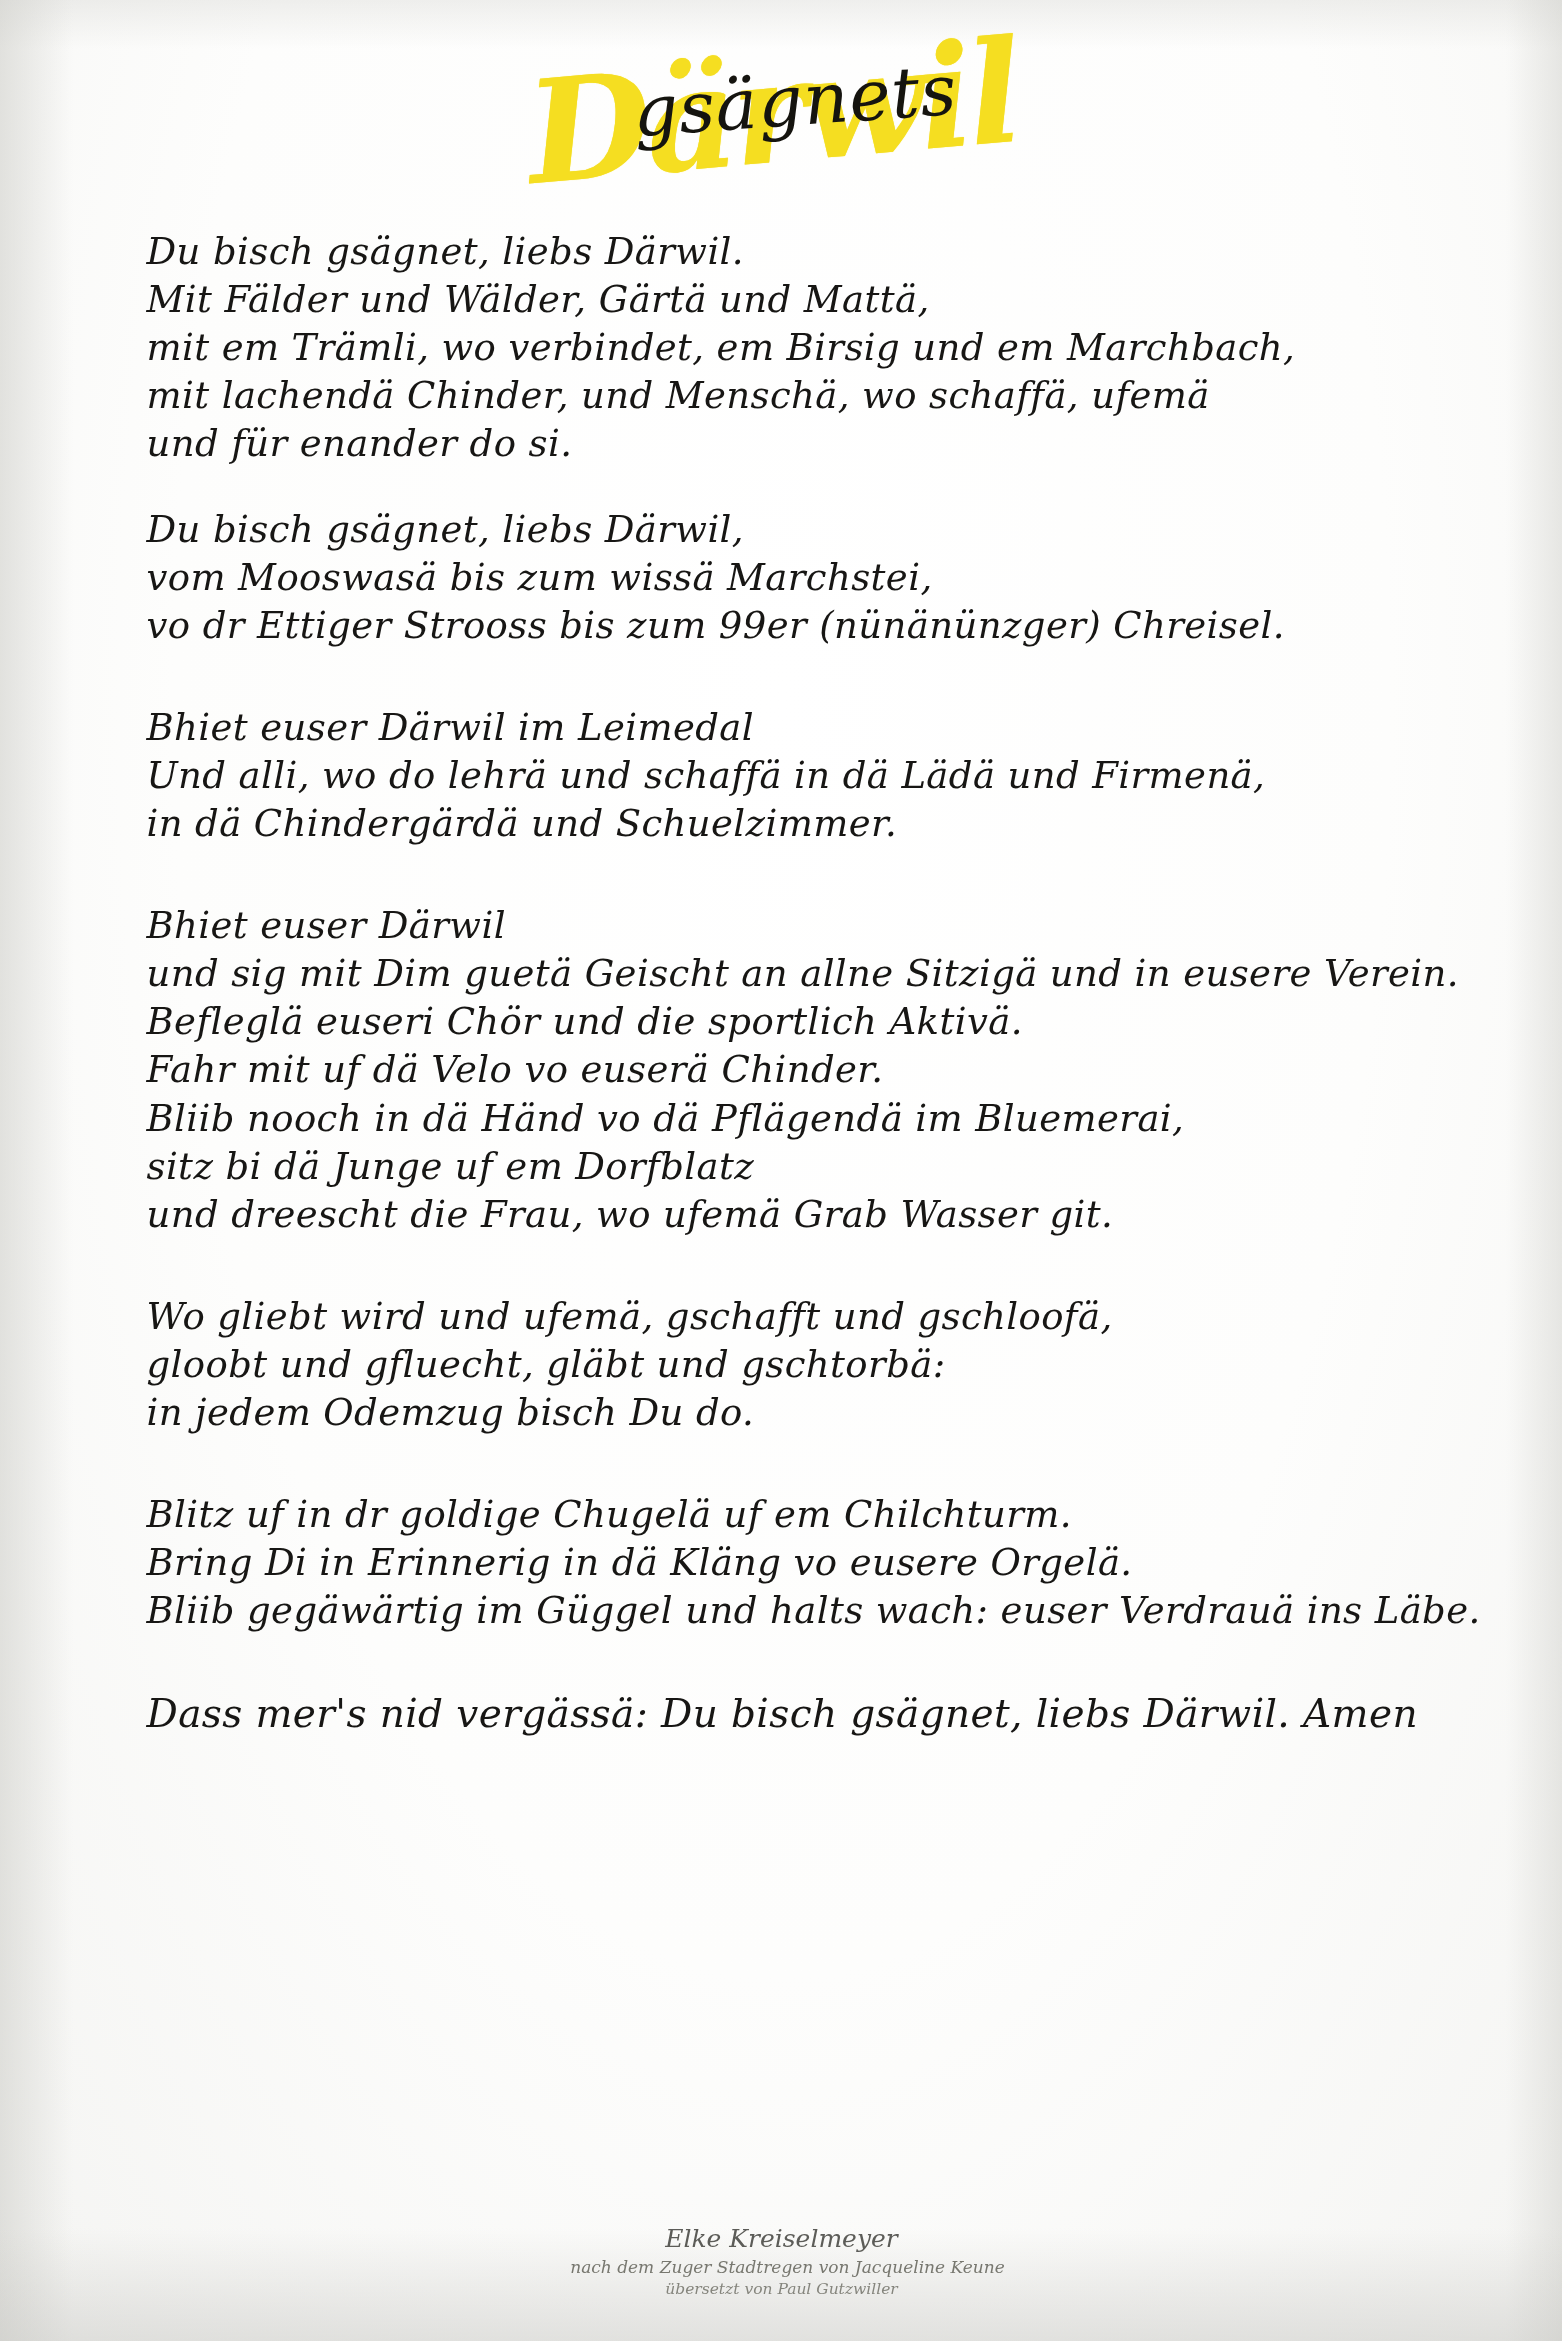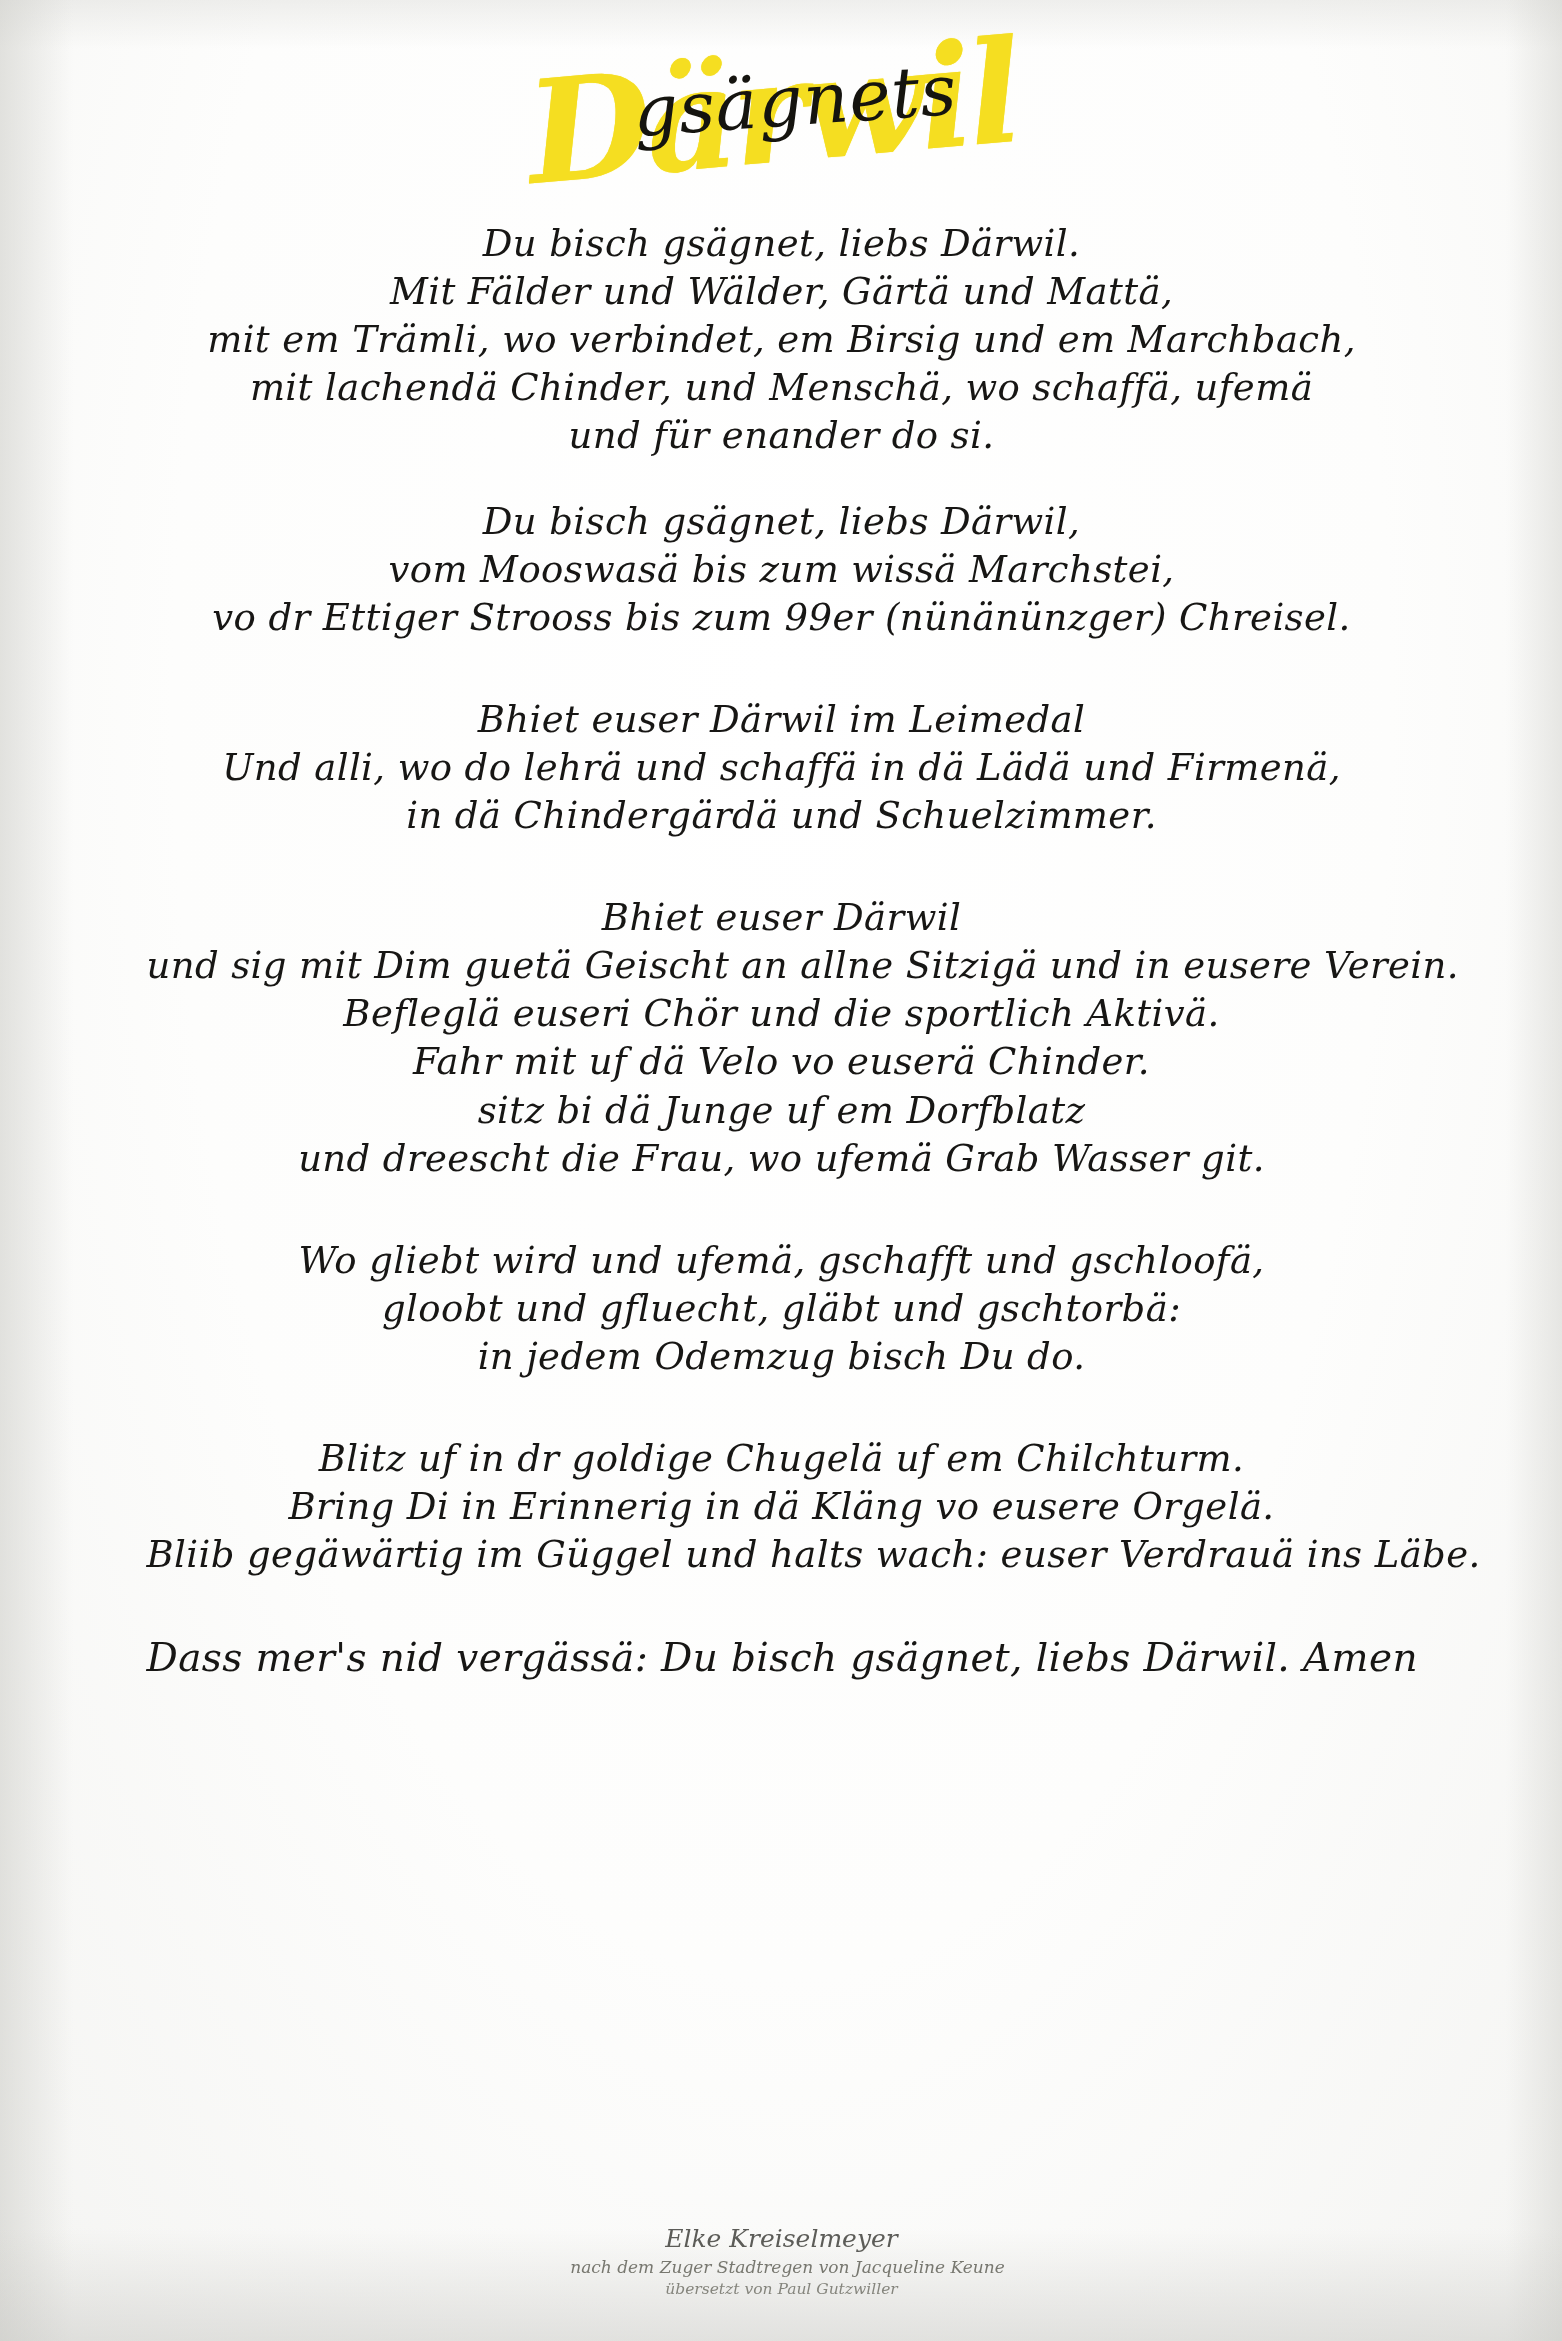--- a/index.html
+++ b/index.html
@@ -83,24 +83,23 @@
     font-size: 70px;
     line-height: 1;
     color: #15140f;
     white-space: nowrap;
     letter-spacing: 0.8px;
   }
 
   
   .poem {
     position: relative;
-    margin: 0 auto;
+    margin: 8px auto;
     width: 1270px;
     padding-top: 8.1px;
-    text-align: center;
     color: #171614;
     font-family: "DejaVu Serif", serif;
     font-style: italic;
   }
   .stanza {
     margin: 0 0 37px 0;
   }
   .line {
     font-size: 37px;
     line-height: 1.30;
@@ -173,20 +172,21 @@
       <div class="line">Bhiet euser Därwil im Leimedal</div>
       <div class="line">Und alli, wo do lehrä und schaffä in dä Lädä und Firmenä,</div>
       <div class="line">in dä Chindergärdä und Schuelzimmer.</div>
     </div>
 
     <div class="stanza stanza-gap-lg">
       <div class="line">Bhiet euser Därwil</div>
       <div class="line">und sig mit Dim guetä Geischt an allne Sitzigä und in eusere Verein.</div>
       <div class="line">Befleglä euseri Chör und die sportlich Aktivä.</div>
       <div class="line">Fahr mit uf dä Velo vo euserä Chinder.</div>
+      <div class="line">Bliib nooch in dä Händ vo dä Pflägendä im Bluemerai,</div>
       <div class="line">sitz bi dä Junge uf em Dorfblatz</div>
       <div class="line">und dreescht die Frau, wo ufemä Grab Wasser git.</div>
     </div>
 
     <div class="stanza stanza-gap-lg">
       <div class="line">Wo gliebt wird und ufemä, gschafft und gschloofä,</div>
       <div class="line">gloobt und gfluecht, gläbt und gschtorbä:</div>
       <div class="line">in jedem Odemzug bisch Du do.</div>
     </div>
 

